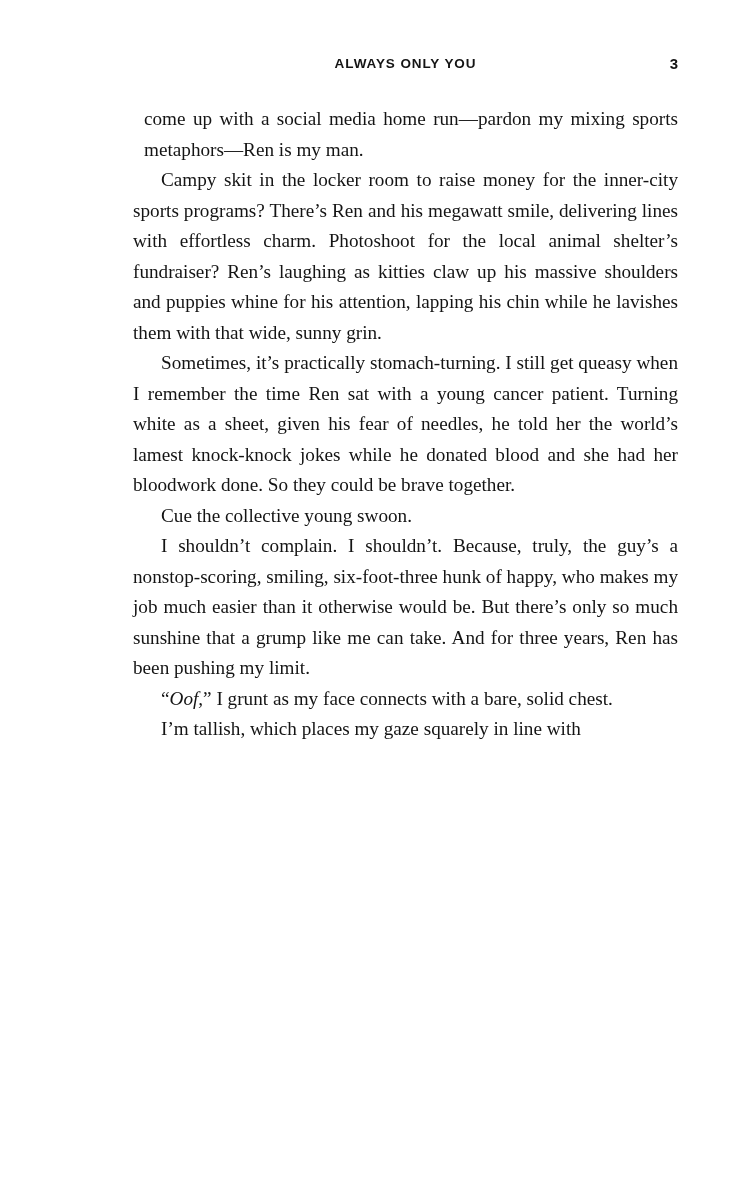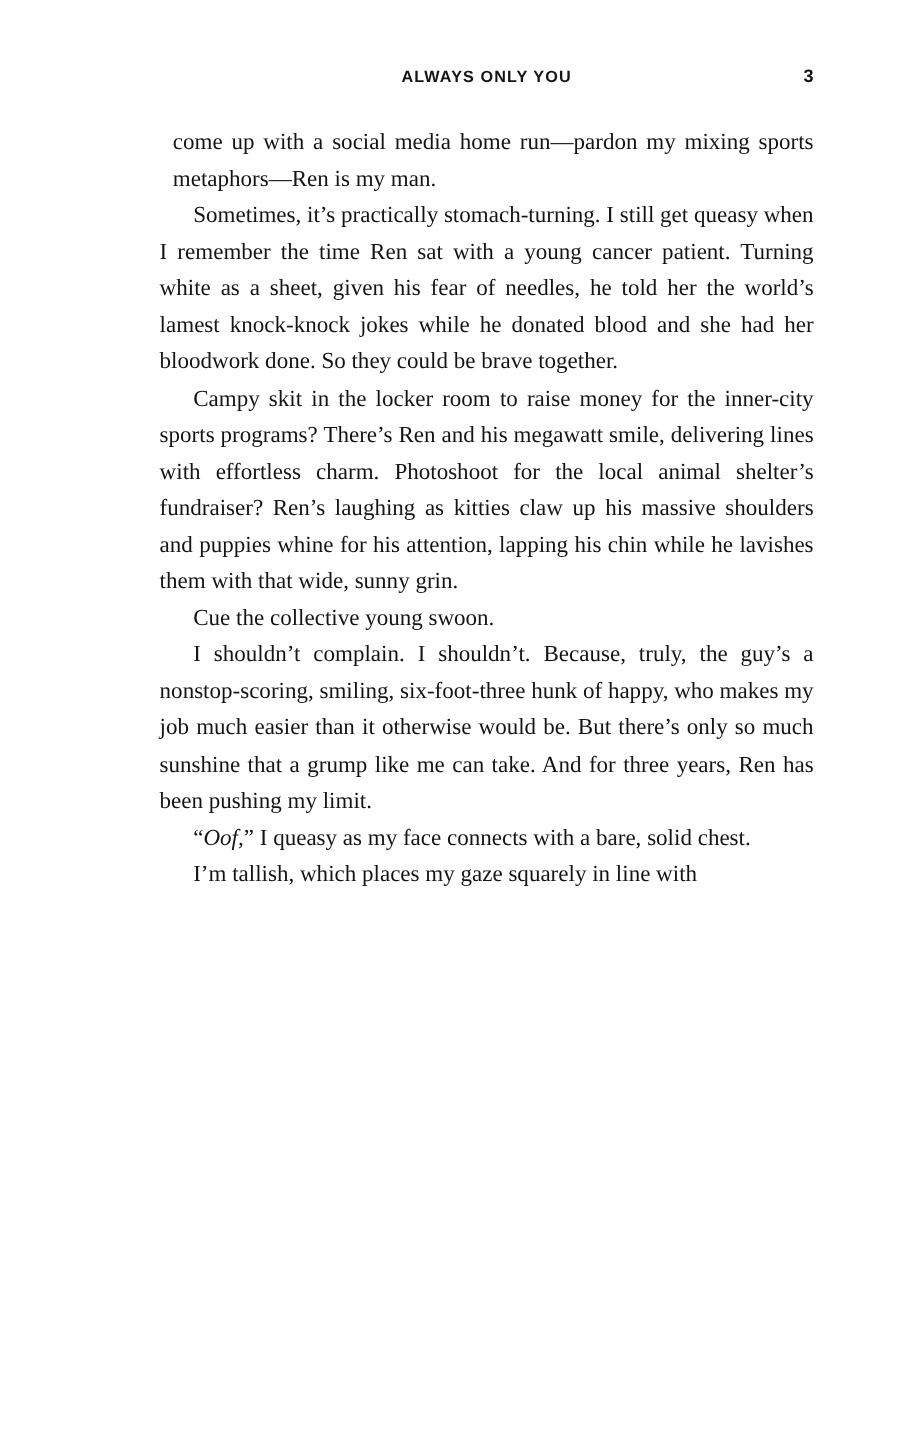--- a/index.html
+++ b/index.html
@@ -82,21 +82,21 @@
 
 <div class="page">
 
   <div class="page-header">
     <span class="running-title">Always Only You</span>
     <span class="folio">3</span>
   </div>
 
   <div class="body-text">
     <p class="noindent">come up with a social media home run—pardon my mixing sports metaphors—Ren is my man.</p>
+    <p class="indent">Campy skit in the locker room to raise money for the inner-city sports programs? There’s Ren and his megawatt smile, delivering lines with effortless charm. Photoshoot for the local animal shelter’s fundraiser? Ren’s laughing as kitties claw up his massive shoulders and puppies whine for his attention, lapping his chin while he lavishes them with that wide, sunny grin.</p>
     <p class="indent">Sometimes, it’s practically stomach-turning. I still get queasy when I remember the time Ren sat with a young cancer patient. Turning white as a sheet, given his fear of needles, he told her the world’s lamest knock-knock jokes while he donated blood and she had her bloodwork done. So they could be brave together.</p>
-    <p class="indent">Campy skit in the locker room to raise money for the inner-city sports programs? There’s Ren and his megawatt smile, delivering lines with effortless charm. Photoshoot for the local animal shelter’s fundraiser? Ren’s laughing as kitties claw up his massive shoulders and puppies whine for his attention, lapping his chin while he lavishes them with that wide, sunny grin.</p>
     <p class="indent">Cue the collective young swoon.</p>
     <p class="indent">I shouldn’t complain. I shouldn’t. Because, truly, the guy’s a nonstop-scoring, smiling, six-foot-three hunk of happy, who makes my job much easier than it otherwise would be. But there’s only so much sunshine that a grump like me can take. And for three years, Ren has been pushing my limit.</p>
-    <p class="indent"><span>“</span><em>Oof,</em><span>” I queasy as my face connects with a bare, solid chest.</span></p>
+    <p class="indent"><span>“</span><em>Oof,</em><span>” I grunt as my face connects with a bare, solid chest.</span></p>
     <p class="indent">I’m tallish, which places my gaze squarely in line with</p>
   </div>
 
 </div>
 
 </body></html>

